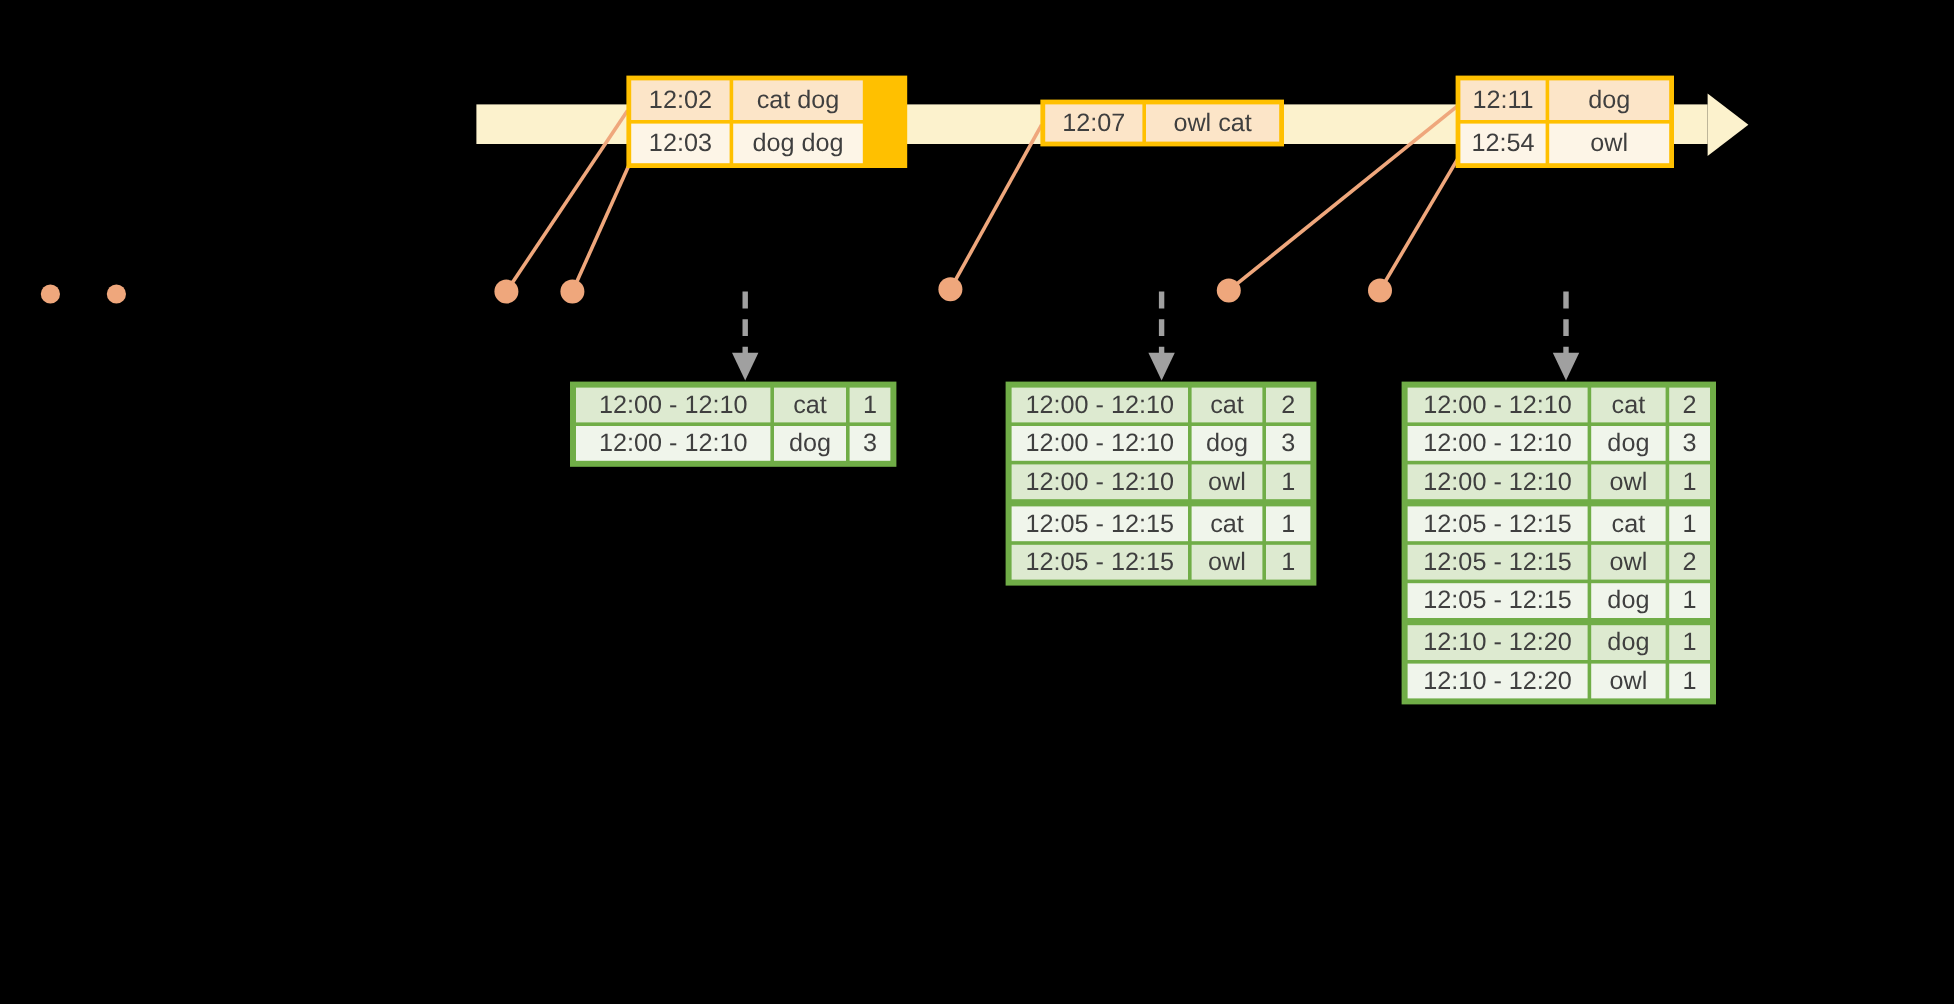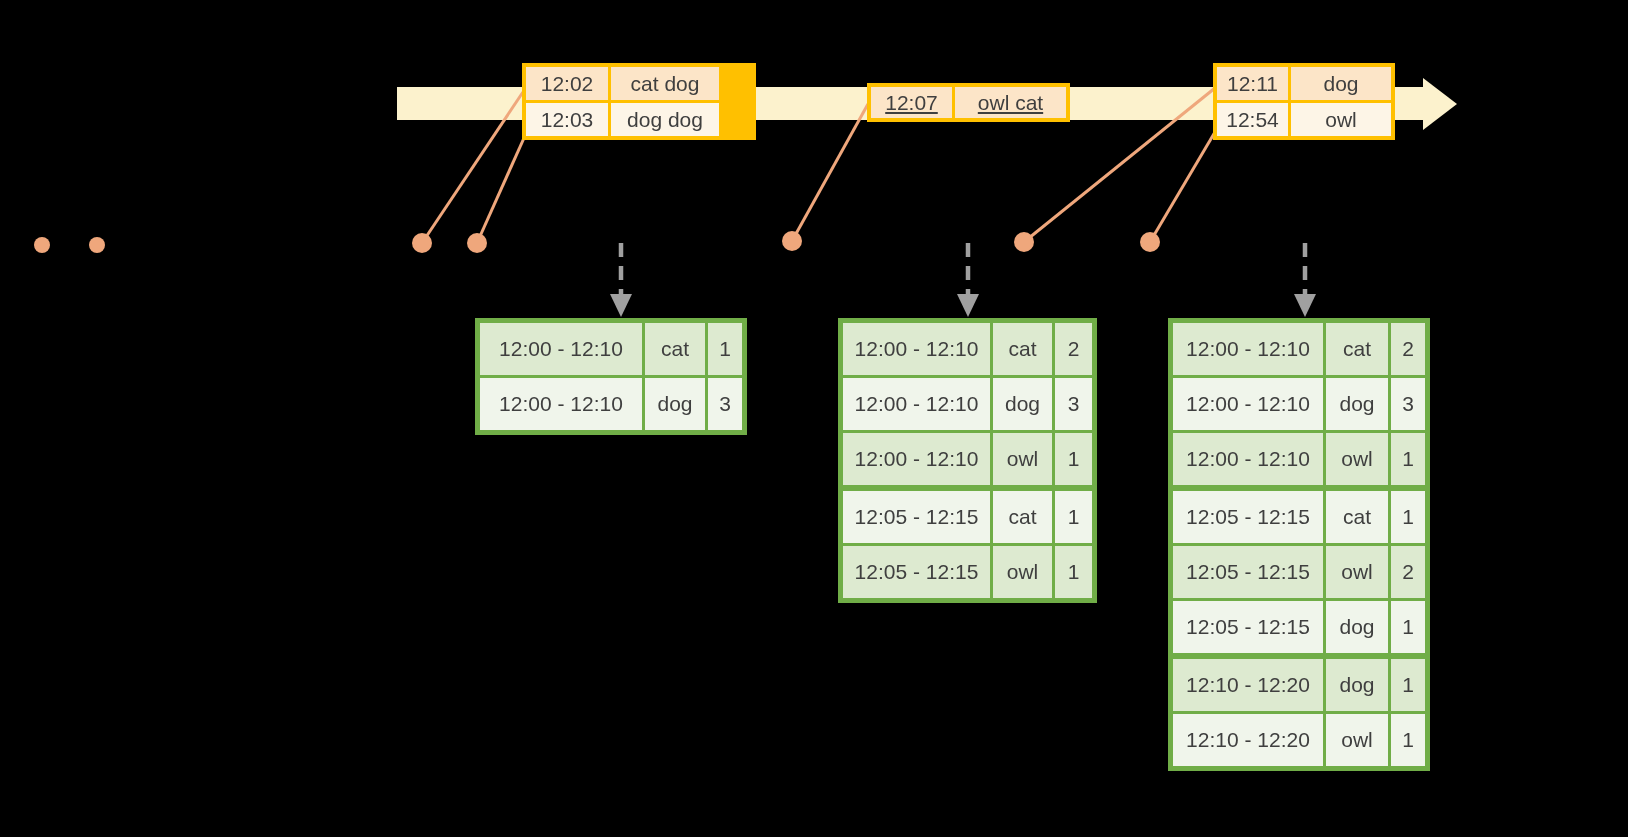--- a/index.html
+++ b/index.html
@@ -53,21 +53,21 @@
   
   .rtable{
     position:absolute;z-index:2;box-sizing:border-box;
     background:var(--result-border);
     padding:5px;display:flex;flex-direction:column;
   }
   .rtable .trow{display:grid;column-gap:3px;}
   .rtable .trow + .trow{margin-top:3px;}
   .rtable .trow.new-group{margin-top:6px;}
   .rtable .tcell{
-    height:52px;display:flex;align-items:center;justify-content:center;
+    height:29px;display:flex;align-items:center;justify-content:center;
     font-size:21px;background:var(--result-row-dark);white-space:nowrap;
   }
   .rtable .trow.alt .tcell{background:var(--result-row-light);}
 </style>
 </head>
 <body>
 
 <div class="stage">
 
   <div class="band"></div>
@@ -108,21 +108,21 @@
       <div class="trow" style="grid-template-columns: 82px 108px;">
         <div class="tcell col-time">12:02</div>
         <div class="tcell col-words">cat dog</div>
       </div>
       <div class="trow alt" style="grid-template-columns: 82px 108px;">
         <div class="tcell col-time">12:03</div>
         <div class="tcell col-words">dog dog</div>
       </div>
     </div>
 
-  <div class="etable single" style="left:867px;top:83px;width:203px;text-decoration:underline;">
+  <div class="etable single" style="left:867px;top:83px;width:203px;">
       <div class="trow" style="grid-template-columns: 81px 111px;">
         <div class="tcell col-time">12:07</div>
         <div class="tcell col-words">owl cat</div>
       </div>
     </div>
 
   <div class="etable" style="left:1213px;top:63px;width:182px;">
       <div class="trow" style="grid-template-columns: 71px 100px;">
         <div class="tcell col-time">12:11</div>
         <div class="tcell col-words">dog</div>

